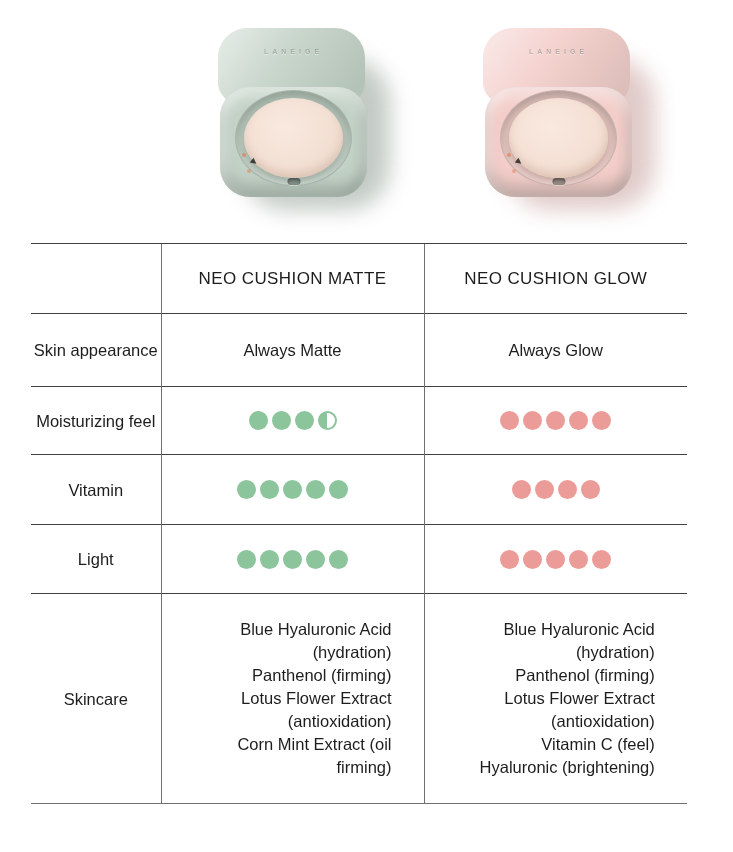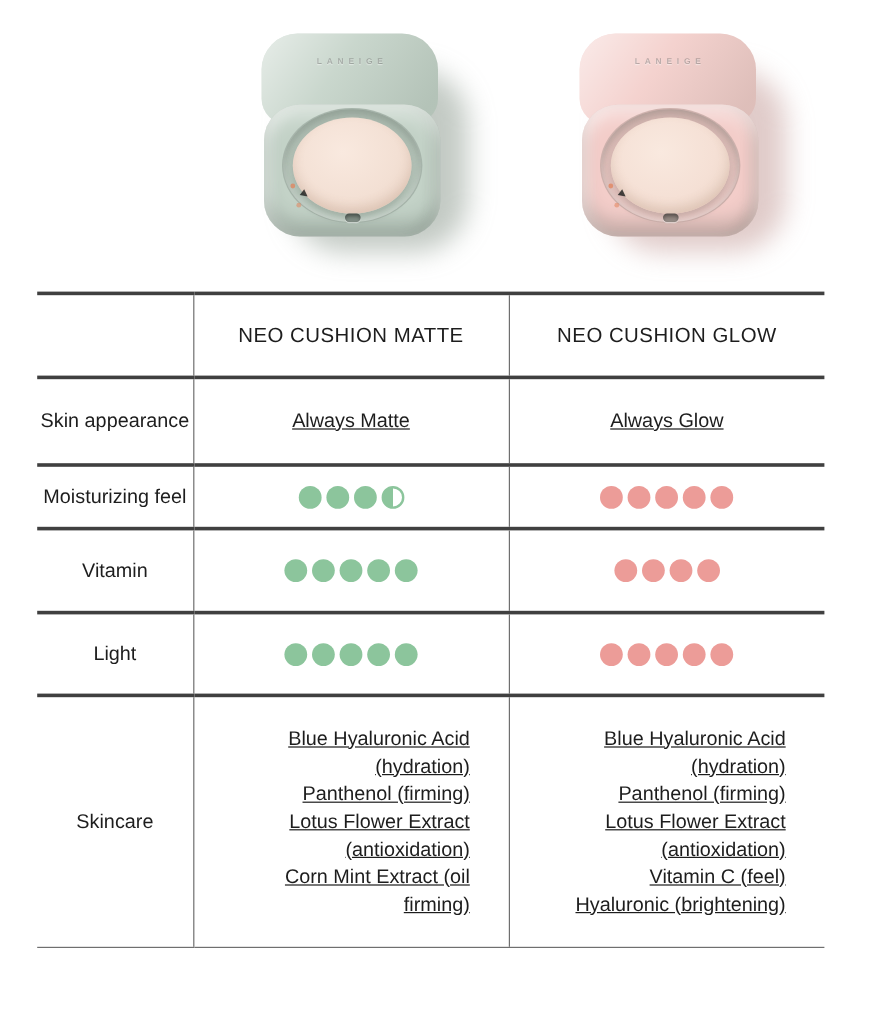--- a/index.html
+++ b/index.html
@@ -64,34 +64,34 @@
     width:13px; height:7px; border-radius:4px; background:rgba(35,48,40,.40);
     box-shadow: inset 0 2px 3px rgba(0,0,0,.35), 0 1px 0 rgba(255,255,255,.40);
   }
 
   
   .compare {
     position:absolute; left:31px; top:243px; width:656px;
     border-collapse:collapse; table-layout:fixed;
   }
   .compare th, .compare td {
-    border-top:3px solid #404040; text-align:center; vertical-align:middle;
+    border-top:1px solid #404040; text-align:center; vertical-align:middle;
     padding:0; font-weight:400;
   }
   .compare tr:last-child td { border-bottom:1px solid #6f6f6f; }
   .compare th + th, .compare td + td { border-left:1px solid #6f6f6f; }
   .h-head  { height:70px; }
   .h-skin  { height:73px; }
-  .h-moist { height:53px; }
+  .h-moist { height:68px; }
   .h-cov   { height:70px; }
   .h-light { height:69px; }
   .h-skin2 { height:210px; }
   .colhead { font-size:17px; font-weight:700; letter-spacing:.4px; }
   .lbl     { font-size:16.5px; line-height:22px; padding:0 12px; }
-  .val     { font-size:16.5px;text-decoration:underline; }
+  .val     { font-size:16.5px; }
   .dots { display:flex; justify-content:center; align-items:center; gap:4px; }
   .dot  { width:19px; height:19px; border-radius:50%; flex:0 0 auto; }
   .ingredients { font-size:16.5px; line-height:23px; }
   .ingredient-item { max-width:198px; margin:0 auto;text-align:right; }
 </style>
 </head>
 <body>
 
 <div class="page">
 

